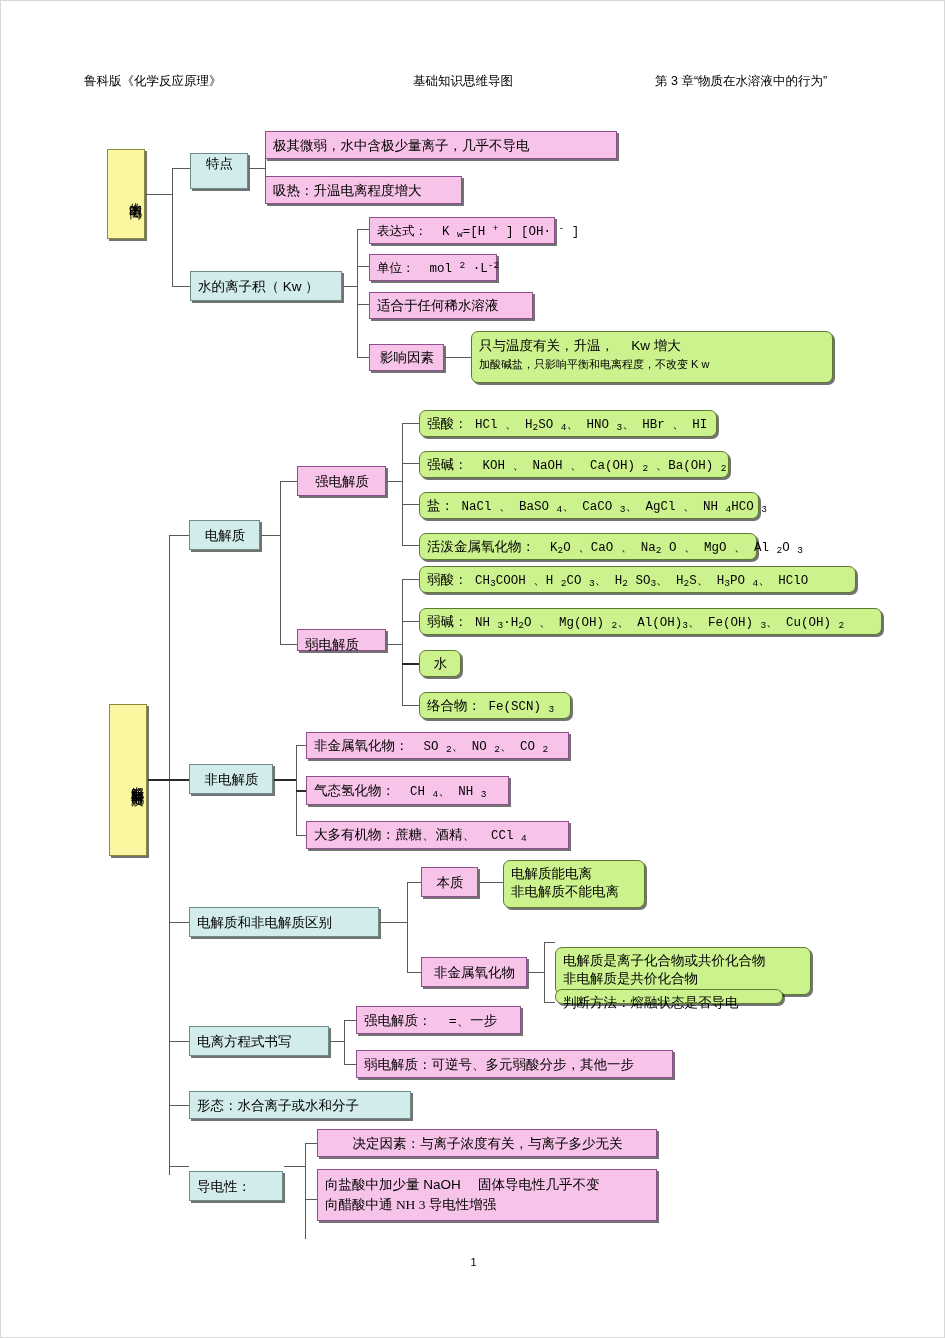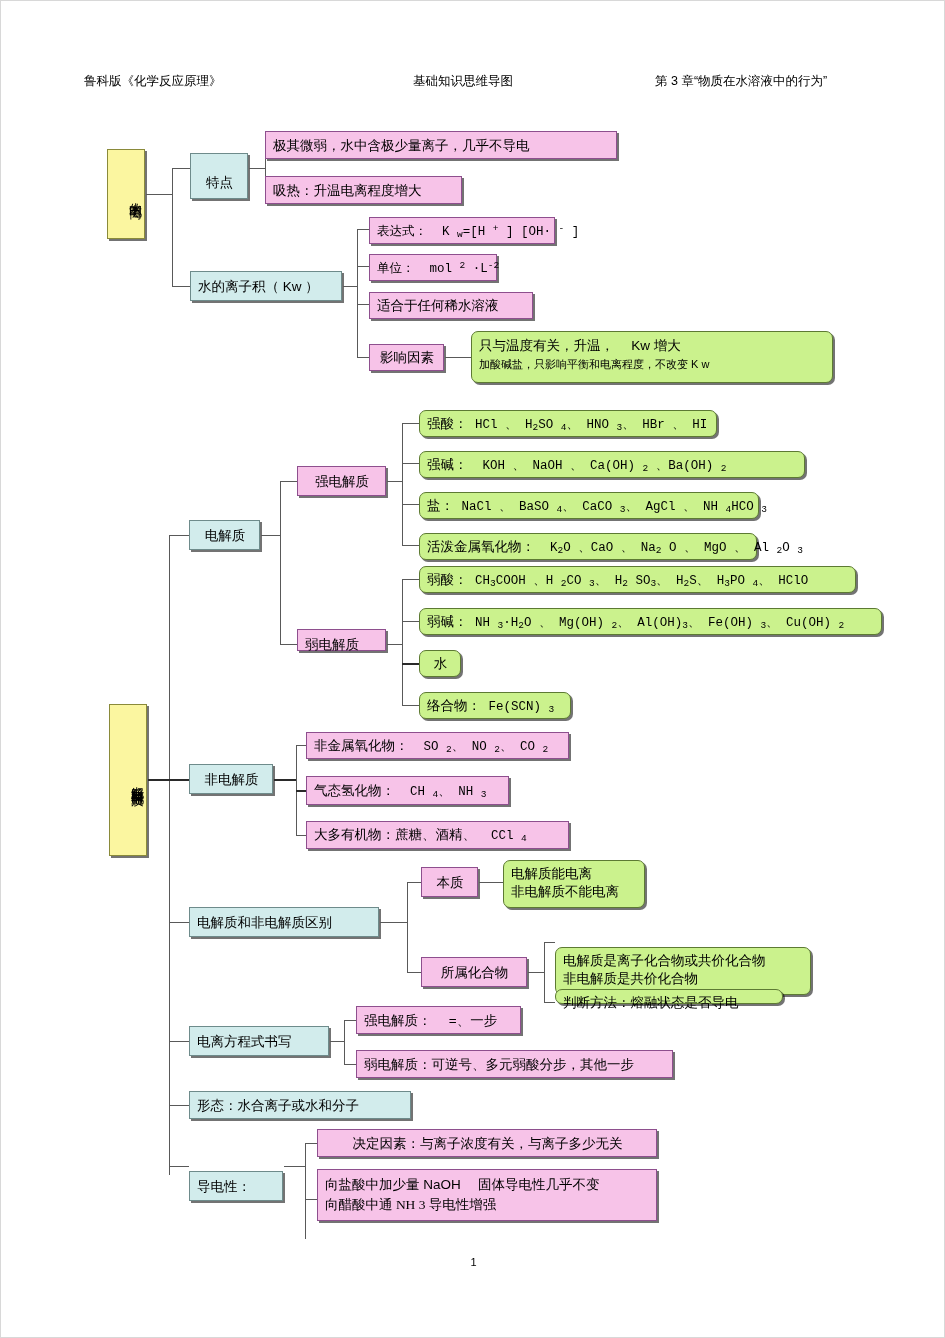--- a/index.html
+++ b/index.html
@@ -103,21 +103,21 @@
     <span class="hdr-right">第 3 章“物质在水溶液中的行为”</span>
   </div>
 
   <div class="node yellow vert" style="left:106px; top:148px; width:38px; height:90px; font-size:13px;">水的电离</div>
 
   <div class="ln h" style="left:145px; top:193px; width:26px;"></div>
   <div class="ln v" style="left:171px; top:167px; height:118px;"></div>
   <div class="ln h" style="left:171px; top:167px; width:18px;"></div>
   <div class="ln h" style="left:171px; top:285px; width:18px;"></div>
 
-  <div class="node cyan" style="left:189px; top:152px; width:58px; height:46px; text-align:center; padding-top:20px;">特点</div>
+  <div class="node cyan" style="left:189px; top:152px; width:58px; height:36px; text-align:center; padding-top:1px;">特点</div>
 
   <div class="ln h" style="left:248px; top:167px; width:16px;"></div>
   <div class="ln v" style="left:264px; top:144px; height:45px;"></div>
   <div class="ln h" style="left:264px; top:144px; width:13px;"></div>
   <div class="ln h" style="left:264px; top:189px; width:13px;"></div>
 
   <div class="node pink" style="left:264px; top:130px; width:352px; height:28px; padding-top:5px;">极其微弱，水中含极少量离子，几乎不导电</div>
 
   <div class="node pink" style="left:264px; top:175px; width:197px; height:28px; padding-top:5px;">吸热：升温电离程度增大</div>
 
@@ -173,21 +173,21 @@
   <div class="ln v" style="left:401px; top:422px; height:122px;"></div>
   <div class="ln h" style="left:401px; top:422px; width:17px;"></div>
   <div class="ln h" style="left:401px; top:462px; width:17px;"></div>
   <div class="ln h" style="left:401px; top:503px; width:17px;"></div>
   <div class="ln h" style="left:401px; top:544px; width:17px;"></div>
 
   <div class="node green" style="left:418px; top:409px; width:298px; height:27px; padding-top:4px;">
     <span>强酸：</span><span class="mono">&nbsp;HCl 、 H<span class="sub">2</span>SO <span class="sub">4</span>、 HNO <span class="sub">3</span>、 HBr 、 HI</span>
   </div>
 
-  <div class="node green" style="left:418px; top:450px; width:386px; height:27px; padding-top:4px;">
+  <div class="node green" style="left:418px; top:450px; width:310px; height:27px; padding-top:4px;">
     <span>强碱：</span><span class="mono">&nbsp; KOH 、 NaOH 、 Ca(OH) <span class="sub">2</span> 、Ba(OH) <span class="sub">2</span></span>
   </div>
 
   <div class="node green" style="left:418px; top:491px; width:340px; height:27px; padding-top:4px;">
     <span>盐：</span><span class="mono">&nbsp;NaCl 、 BaSO <span class="sub">4</span>、 CaCO <span class="sub">3</span>、 AgCl 、 NH <span class="sub">4</span>HCO <span class="sub">3</span></span>
   </div>
 
   <div class="node green" style="left:418px; top:532px; width:338px; height:27px; padding-top:4px;">
     <span>活泼金属氧化物：</span><span class="mono">&nbsp;&nbsp;K<span class="sub">2</span>O 、CaO 、 Na<span class="sub">2</span> O 、 MgO 、 Al <span class="sub">2</span>O <span class="sub">3</span></span>
   </div>
@@ -244,21 +244,21 @@
 
   <div class="node pink" style="left:420px; top:866px; width:57px; height:30px; padding-top:6px; text-align:center;">本质</div>
 
   <div class="ln h" style="left:478px; top:881px; width:24px;"></div>
 
   <div class="node green two-line" style="left:502px; top:859px; width:142px; height:48px; padding-top:4px;">
     <div>电解质能电离</div>
     <div>非电解质不能电离</div>
   </div>
 
-  <div class="node pink" style="left:420px; top:956px; width:106px; height:30px; padding-top:6px; text-align:center;">所属化合物</div>
+  <div class="node pink" style="left:420px; top:956px; width:106px; height:30px; padding-top:6px; text-align:center;">非金属氧化物</div>
 
   <div class="ln h" style="left:527px; top:971px; width:16px;"></div>
   <div class="ln v" style="left:543px; top:941px; height:60px;"></div>
   <div class="ln h" style="left:543px; top:941px; width:11px;"></div>
   <div class="ln h" style="left:543px; top:1001px; width:11px;"></div>
 
   <div class="node green two-line" style="left:554px; top:918px; width:256px; height:48px; padding-top:4px;margin-top:28px;">
     <div>电解质是离子化合物或共价化合物</div>
     <div>非电解质是共价化合物</div>
   </div>

